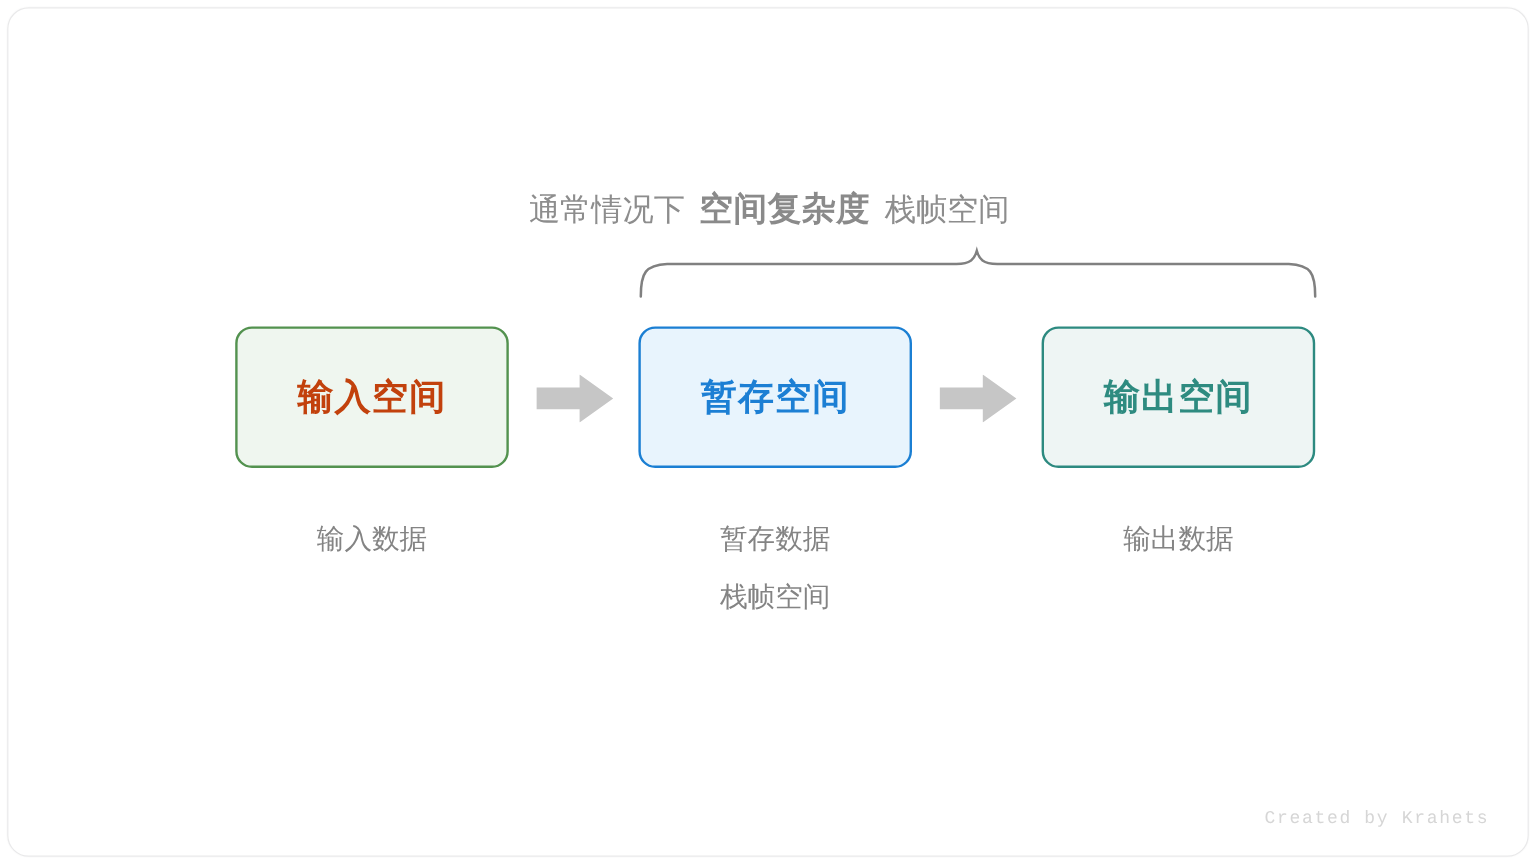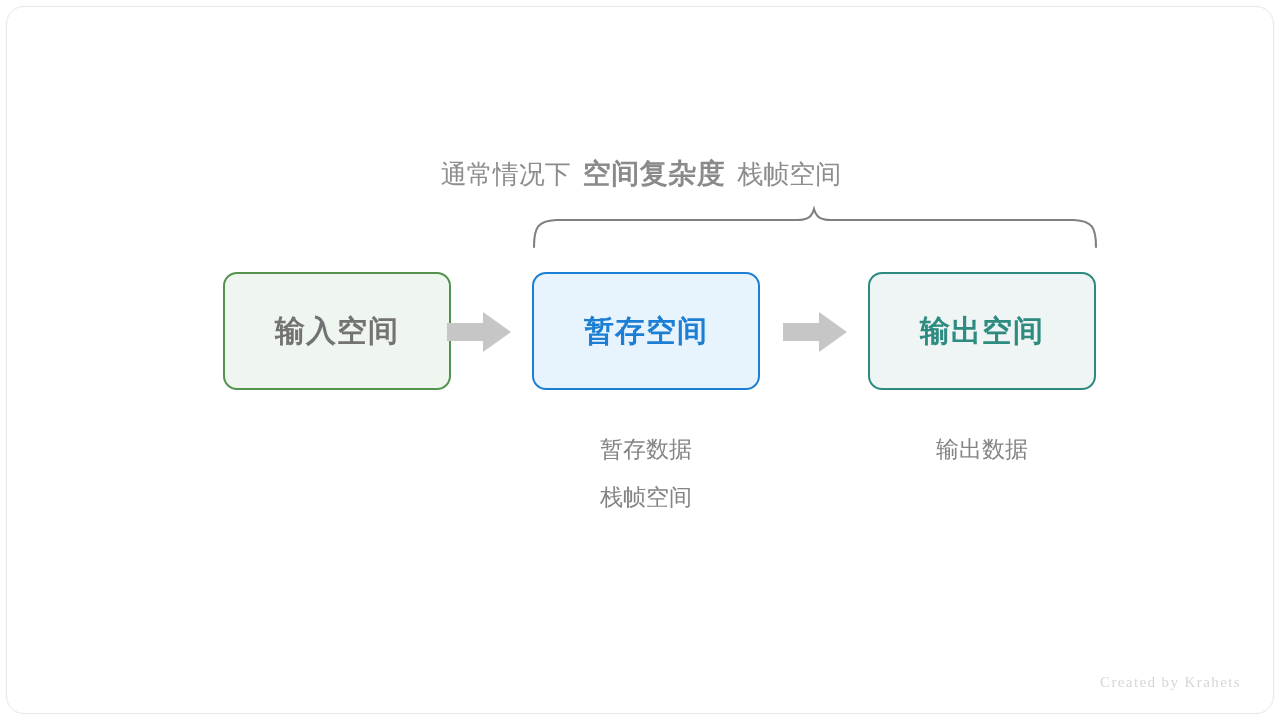--- a/index.html
+++ b/index.html
@@ -87,22 +87,21 @@
     justify-content: center;
     font-size: 30px;
     font-weight: bold;
     letter-spacing: 1px;
   }
 
   #box-input {
     left: 189px;
     background: #eff6ef;
     border: 2px solid #53924f;
-    color: #737373;
-    margin-left: 27px;
+    color: #c2410c;
   }
   #box-temp {
     left: 525px;
     background: #e8f4fd;
     border: 2px solid #1b7fd3;
     color: #1c7fd4;
     justify-content: center;
   }
   #box-output {
     left: 861px;
@@ -135,21 +134,21 @@
   #labels-temp   { left: 509px; }
   #labels-output { left: 845px; }
   .label-col .sub-label { display: block; white-space: nowrap; }
 
   
   #watermark {
     position: absolute;
     right: 32px;
     bottom: 22px;
     color: #d6d6d6;
-    font-family: Liberation Serif, serif;
+    font-family: Liberation Mono, monospace;
     font-size: 15px;
     letter-spacing: 1.4px;
     white-space: nowrap;
   }
 </style>
 </head>
 <body>
 
 <div id="diagram-card">
 
@@ -190,20 +189,23 @@
         <path d="M 0 11 L 36 11 L 36 0 L 64 20 L 36 40 L 36 29 L 0 29 Z" fill="#c6c6c6"></path>
       </svg>
     </div>
 
     <div class="space-box" id="box-output">
       <span>输出空间</span>
     </div>
 
   </div>
 
+  <div class="label-col" id="labels-input">
+    <span class="sub-label">输入数据</span>
+  </div>
 
   <div class="label-col" id="labels-temp">
     <span class="sub-label">暂存数据</span>
     <span class="sub-label">栈帧空间</span>
   </div>
 
   <div class="label-col" id="labels-output">
     <span class="sub-label">输出数据</span>
   </div>
 

